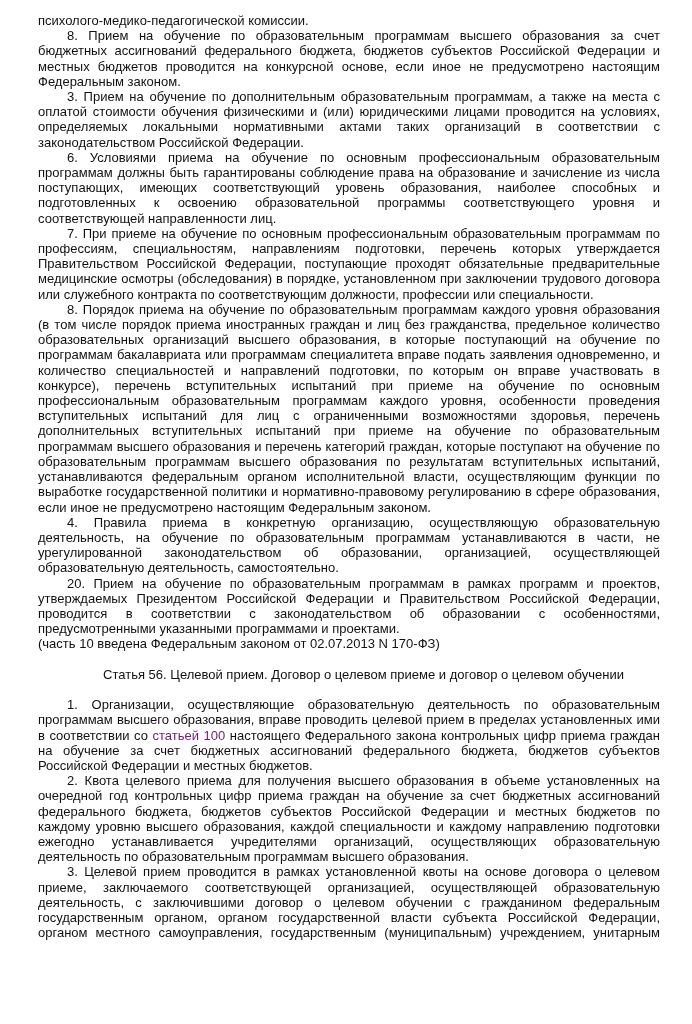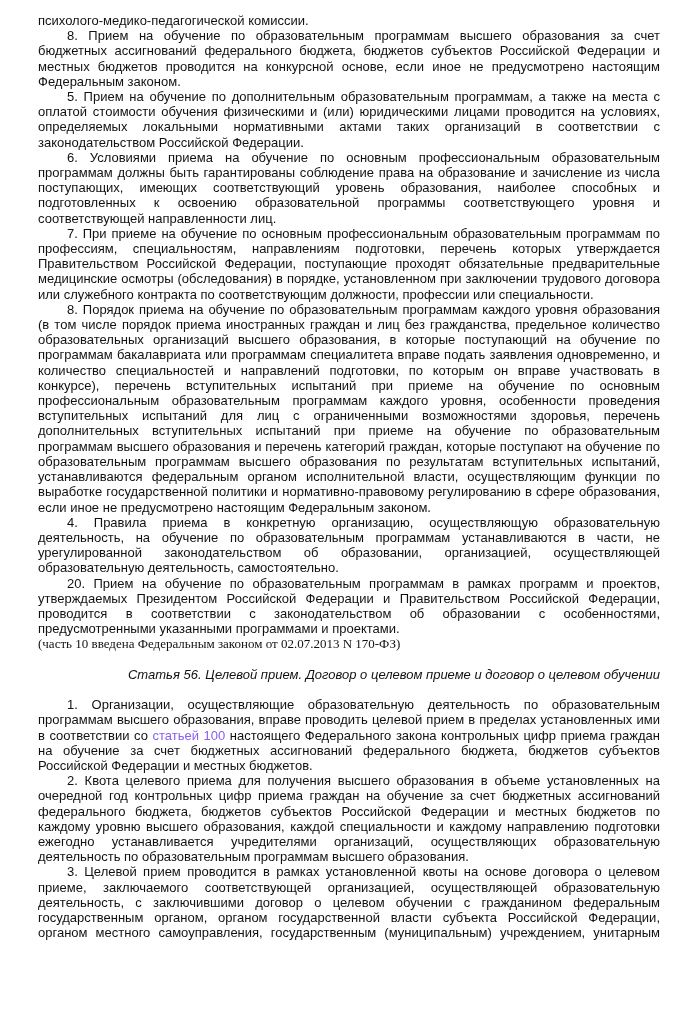--- a/index.html
+++ b/index.html
@@ -27,48 +27,46 @@
     padding: 0;
     text-indent: 29px;
   }
   .doc p.continuation {
     text-indent: 0;
     text-align: left;
   }
   .doc p.note {
     text-indent: 0;
     text-align: left;
-    font-family: Liberation Serif, serif;
   }
   .doc p.heading {
     margin: 15.2px 0;
-    text-align: right;
-    font-style: italic;
+    text-align: center;
   }
   a.ref {
-    color: #8b5cf6;
+    color: #701a75;
     text-decoration: none;
     cursor: pointer;
   }
   .page-number {
     position: absolute;
     top: 988px;
     right: 29px;
     font-size: 13px;
     color: #a16207;
   }
 </style>
 </head>
 <body>
 
 <div class="page">
   <div class="doc">
       <p class="continuation"><span>психолого-медико-педагогической комиссии.</span></p>
       <p class="indent"><span>8. Прием на обучение по образовательным программам высшего образования за счет бюджетных ассигнований федерального бюджета, бюджетов субъектов Российской Федерации и местных бюджетов проводится на конкурсной основе, если иное не предусмотрено настоящим Федеральным законом.</span></p>
-      <p class="indent"><span>5. Прием на обучение по дополнительным образовательным программам, а также на места с оплатой стоимости обучения физическими и (или) юридическими лицами проводится на условиях, определяемых локальными нормативными актами таких организаций в соответствии с законодательством Российской Федерации.</span></p>
+      <p class="indent"><span>3. Прием на обучение по дополнительным образовательным программам, а также на места с оплатой стоимости обучения физическими и (или) юридическими лицами проводится на условиях, определяемых локальными нормативными актами таких организаций в соответствии с законодательством Российской Федерации.</span></p>
       <p class="indent"><span>6. Условиями приема на обучение по основным профессиональным образовательным программам должны быть гарантированы соблюдение права на образование и зачисление из числа поступающих, имеющих соответствующий уровень образования, наиболее способных и подготовленных к освоению образовательной программы соответствующего уровня и соответствующей направленности лиц.</span></p>
       <p class="indent"><span>7. При приеме на обучение по основным профессиональным образовательным программам по профессиям, специальностям, направлениям подготовки, перечень которых утверждается Правительством Российской Федерации, поступающие проходят обязательные предварительные медицинские осмотры (обследования) в порядке, установленном при заключении трудового договора или служебного контракта по соответствующим должности, профессии или специальности.</span></p>
       <p class="indent"><span>8. Порядок приема на обучение по образовательным программам каждого уровня образования (в том числе порядок приема иностранных граждан и лиц без гражданства, предельное количество образовательных организаций высшего образования, в которые поступающий на обучение по программам бакалавриата или программам специалитета вправе подать заявления одновременно, и количество специальностей и направлений подготовки, по которым он вправе участвовать в конкурсе), перечень вступительных испытаний при приеме на обучение по основным профессиональным образовательным программам каждого уровня, особенности проведения вступительных испытаний для лиц с ограниченными возможностями здоровья, перечень дополнительных вступительных испытаний при приеме на обучение по образовательным программам высшего образования и перечень категорий граждан, которые поступают на обучение по образовательным программам высшего образования по результатам вступительных испытаний, устанавливаются федеральным органом исполнительной власти, осуществляющим функции по выработке государственной политики и нормативно-правовому регулированию в сфере образования, если иное не предусмотрено настоящим Федеральным законом.</span></p>
       <p class="indent"><span>4. Правила приема в конкретную организацию, осуществляющую образовательную деятельность, на обучение по образовательным программам устанавливаются в части, не урегулированной законодательством об образовании, организацией, осуществляющей образовательную деятельность, самостоятельно.</span></p>
       <p class="indent"><span>20. Прием на обучение по образовательным программам в рамках программ и проектов, утверждаемых Президентом Российской Федерации и Правительством Российской Федерации, проводится в соответствии с законодательством об образовании с особенностями, предусмотренными указанными программами и проектами.</span></p>
       <p class="note"><span>(часть 10 введена Федеральным законом от 02.07.2013 N 170-ФЗ)</span></p>
       <p class="heading"><span>Статья 56. Целевой прием. Договор о целевом приеме и договор о целевом обучении</span></p>
       <p class="indent"><span>1. Организации, осуществляющие образовательную деятельность по образовательным программам высшего образования, вправе проводить целевой прием в пределах установленных ими в соответствии со </span><a class="ref">статьей 100</a><span> настоящего Федерального закона контрольных цифр приема граждан на обучение за счет бюджетных ассигнований федерального бюджета, бюджетов субъектов Российской Федерации и местных бюджетов.</span></p>
       <p class="indent"><span>2. Квота целевого приема для получения высшего образования в объеме установленных на очередной год контрольных цифр приема граждан на обучение за счет бюджетных ассигнований федерального бюджета, бюджетов субъектов Российской Федерации и местных бюджетов по каждому уровню высшего образования, каждой специальности и каждому направлению подготовки ежегодно устанавливается учредителями организаций, осуществляющих образовательную деятельность по образовательным программам высшего образования.</span></p>
       <p class="indent"><span>3. Целевой прием проводится в рамках установленной квоты на основе договора о целевом приеме, заключаемого соответствующей организацией, осуществляющей образовательную деятельность, с заключившими договор о целевом обучении с гражданином федеральным государственным органом, органом государственной власти субъекта Российской Федерации, органом местного самоуправления, государственным (муниципальным) учреждением, унитарным предприятием, государственной корпорацией, государственной компанией или хозяйственным обществом, в уставном капитале которого присутствует доля Российской Федерации, субъекта Российской Федерации или муниципального образования.</span></p>

